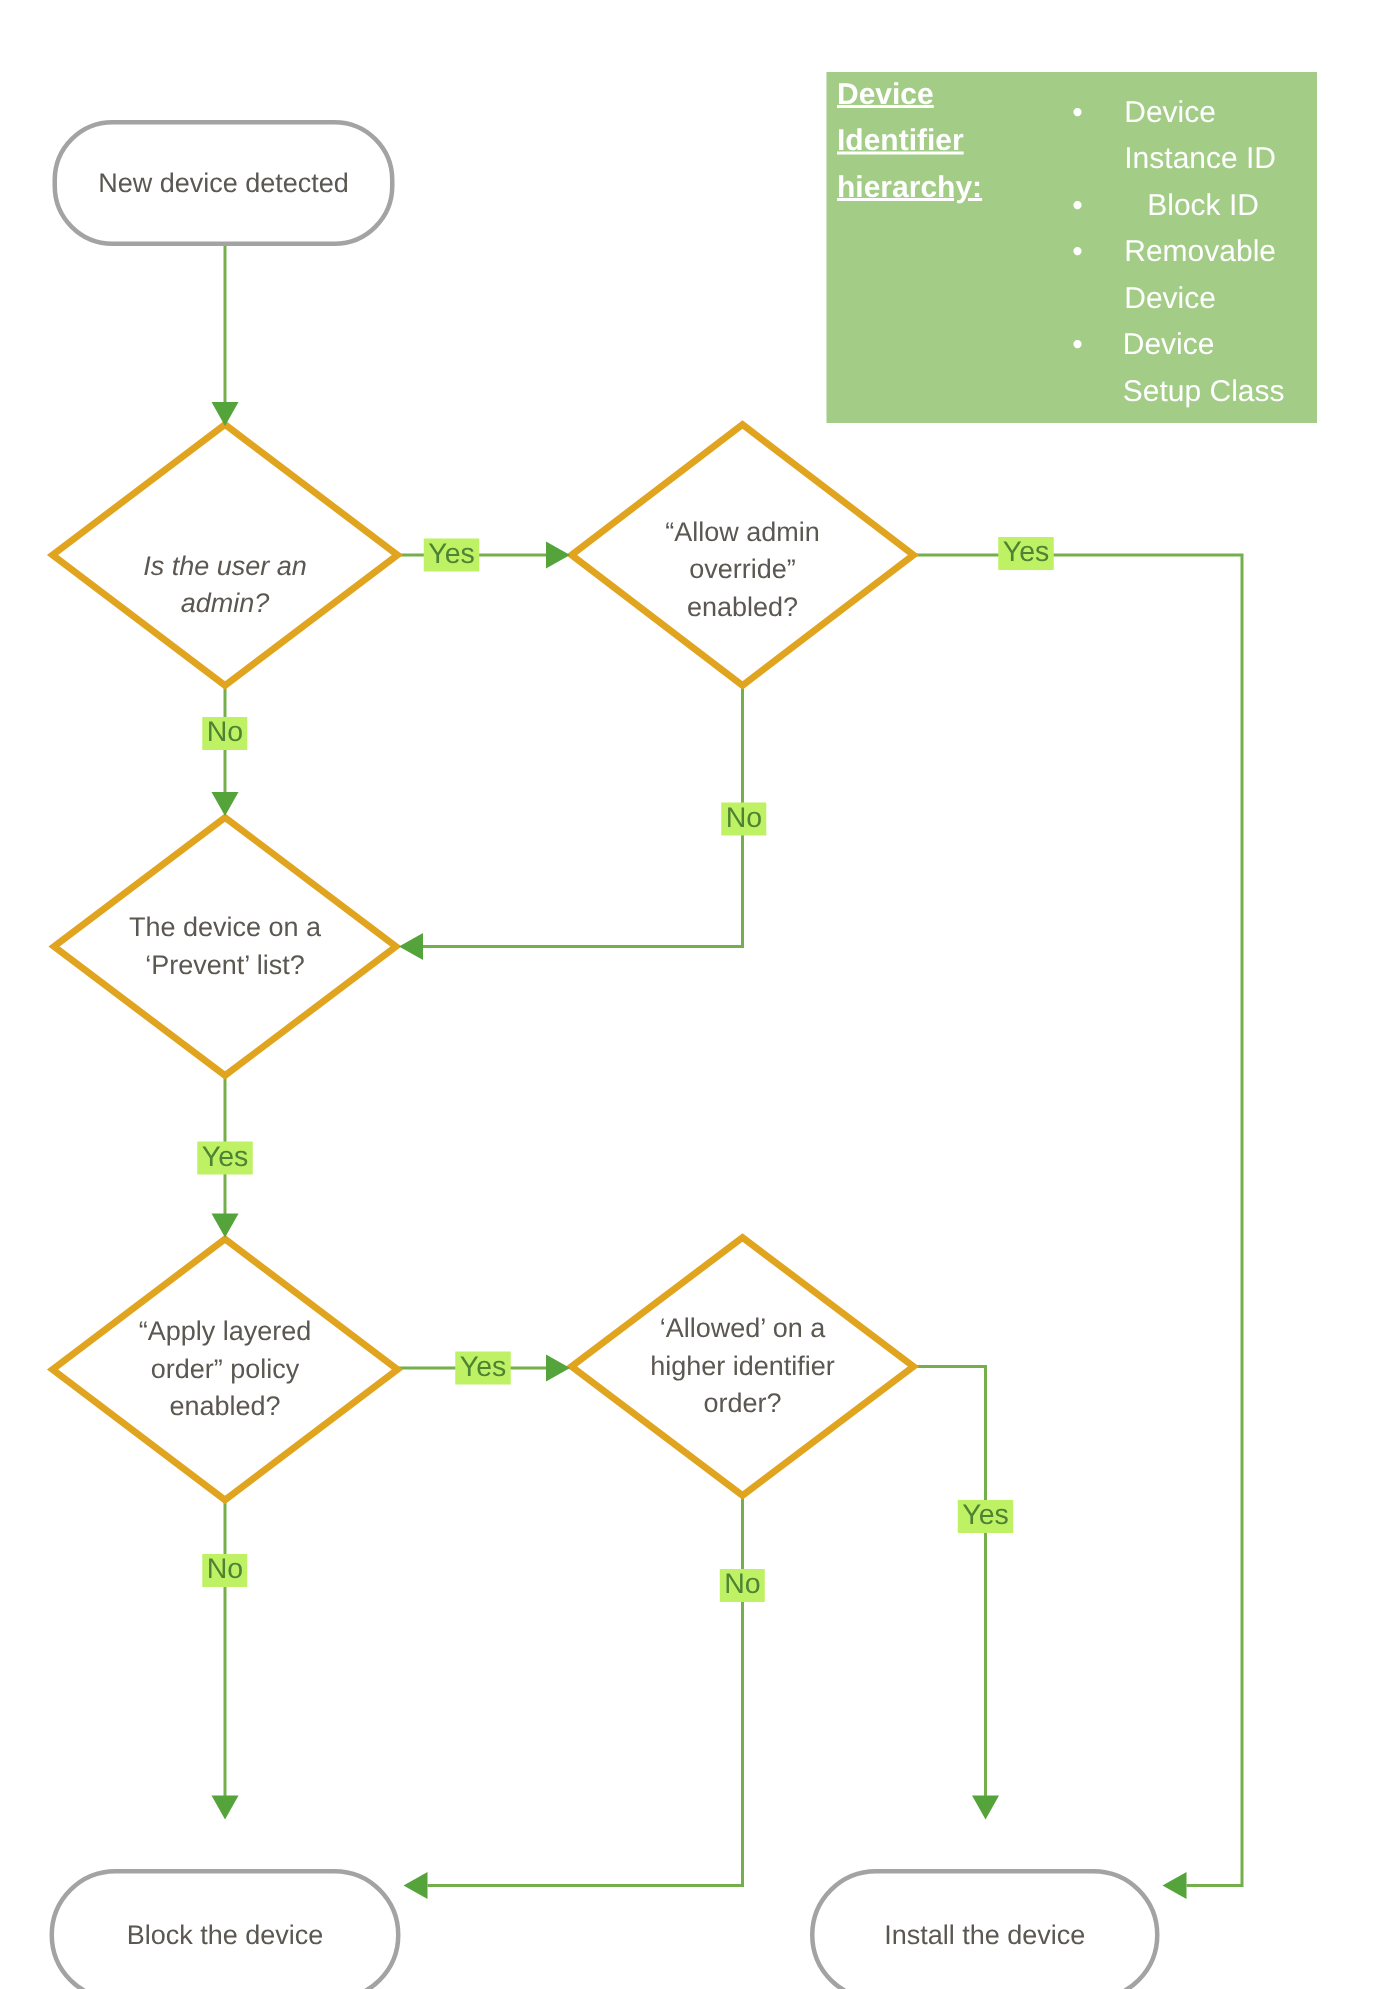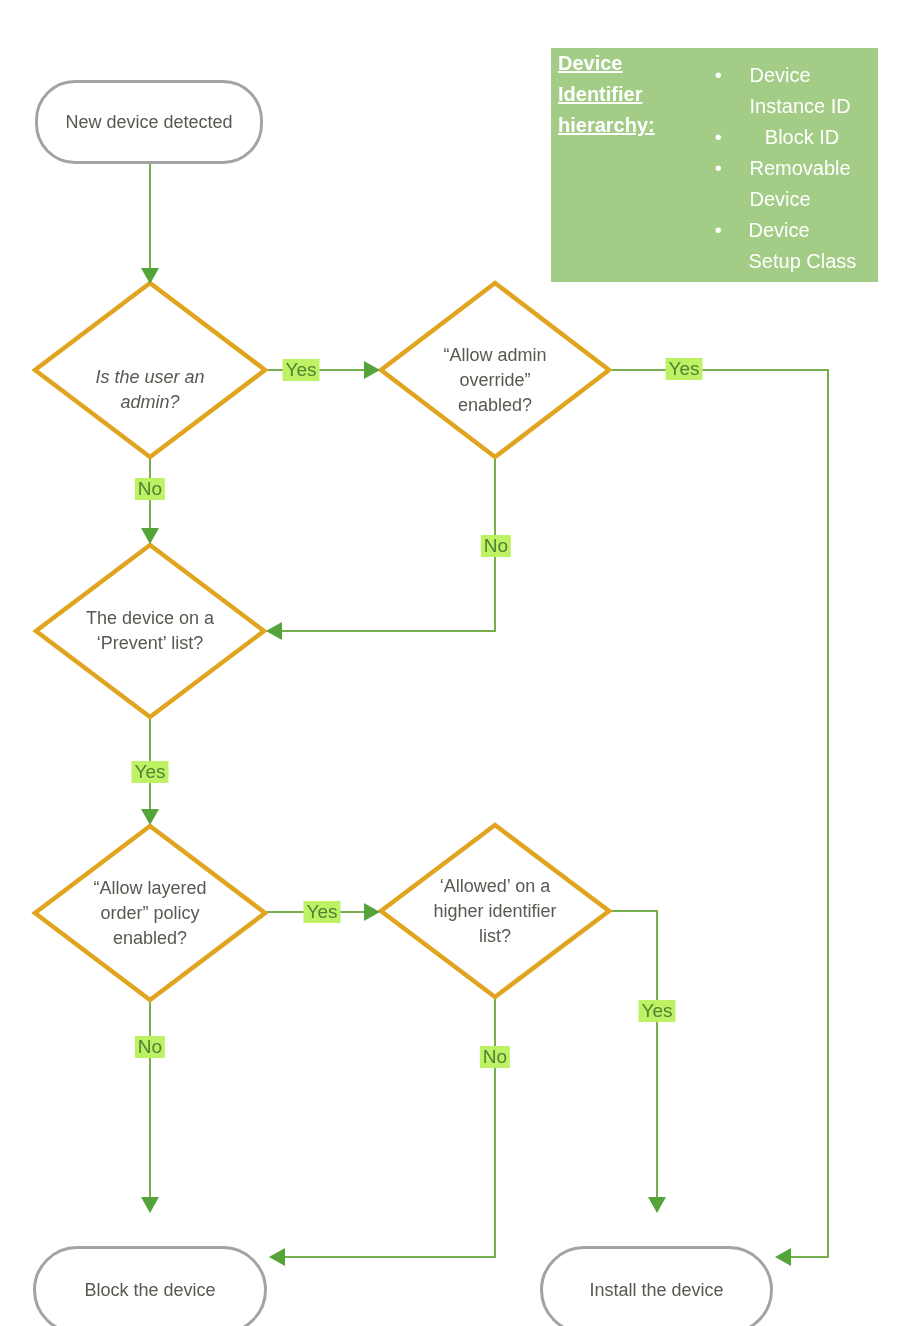--- a/index.html
+++ b/index.html
@@ -104,29 +104,29 @@
     <div>override”</div>
     <div>enabled?</div>
   </div>
 
   <div class="dtext dt3">
     <div>The device on a</div>
     <div>‘Prevent’ list?</div>
   </div>
 
   <div class="dtext dt4">
-    <div>“Allow layered</div>
+    <div>“Apply layered</div>
     <div>order” policy</div>
     <div>enabled?</div>
   </div>
 
   <div class="dtext dt5">
     <div>‘Allowed’ on a</div>
     <div>higher identifier</div>
-    <div>list?</div>
+    <div>order?</div>
   </div>
 
   <div class="terminal t-block">
     <span class="node-label">Block the device</span>
   </div>
 
   <div class="terminal t-install">
     <span class="node-label">Install the device</span>
   </div>
 

